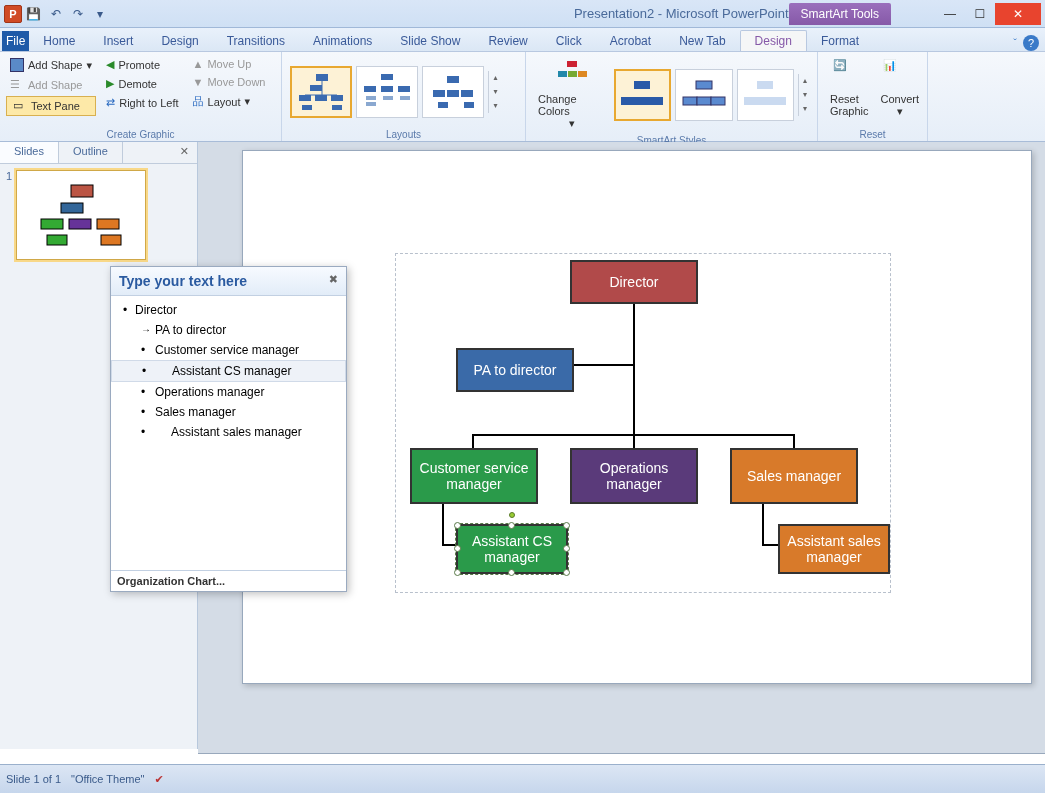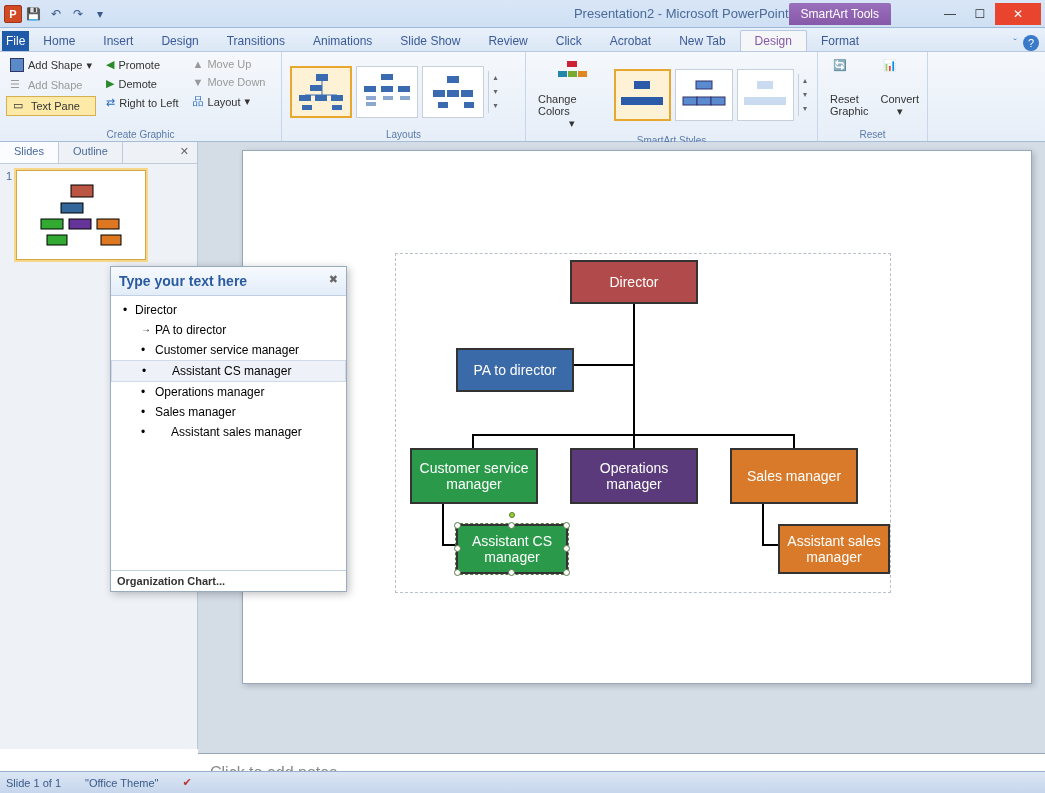--- a/index.html
+++ b/index.html
@@ -75,21 +75,21 @@
 .textpane ul { list-style:none; padding:4px 0; font-size:12px; }
 .textpane li { padding:3px 6px 3px 24px; position:relative; cursor:text; }
 .textpane li::before { content:"•"; position:absolute; left:12px; }
 .textpane li.lvl2 { padding-left:44px; }
 .textpane li.lvl2::before { left:30px; }
 .textpane li.arrow::before { content:"→"; font-size:10px; }
 .textpane li.sel { background:#eef2f8; border:1px solid #d0dae8; }
 .textpane .tp-foot { position:absolute; bottom:0; left:0; right:0; border-top:1px solid #c2d0e2; padding:4px 6px; font-size:11px; font-weight:bold; color:#333; }
 
 
-.statusbar { position:absolute; bottom:0; left:0; right:0; height:22px; background:linear-gradient(#dce6f4,#c6d6ec); border-top:1px solid #9ab0cc; display:flex; align-items:center; font-size:11px; color:#3a5a8a; padding:0 6px; gap:24px; }
+.statusbar { position:absolute; bottom:0; left:0; right:0; height:29px; background:linear-gradient(#dce6f4,#c6d6ec); border-top:1px solid #9ab0cc; display:flex; align-items:center; font-size:11px; color:#3a5a8a; padding:0 6px; gap:10px; }
 .statusbar .right { margin-left:auto; display:flex; align-items:center; gap:6px; }
 .view-btn { width:18px; height:16px; border:1px solid #8aa0bc; background:#eef4fc; cursor:pointer; }
 .view-btn.active { background:#fce8b0; border-color:#d8a830; }
 .zoom-slider { width:100px; height:4px; background:#b8c6da; position:relative; }
 .zoom-slider .thumb { position:absolute; top:-4px; left:48px; width:8px; height:12px; background:#eef4fc; border:1px solid #8aa0bc; }
 </style>
 </head>
 <body>
 
 <div class="titlebar">

